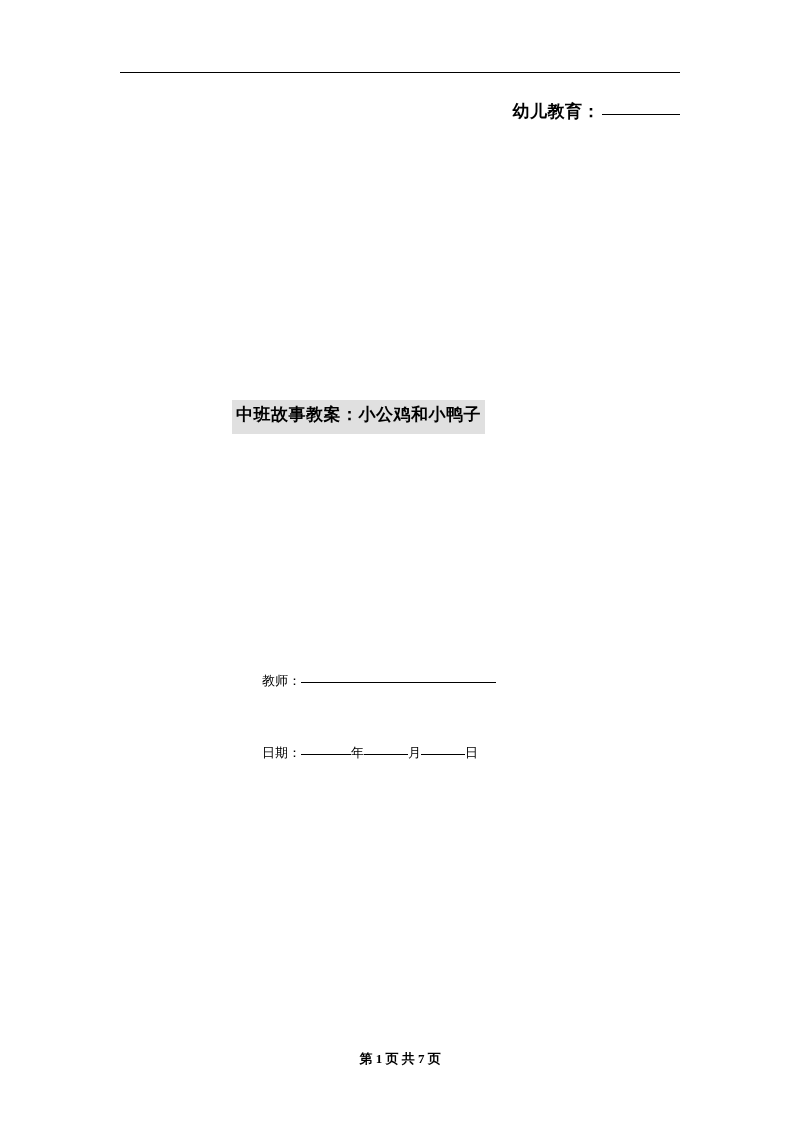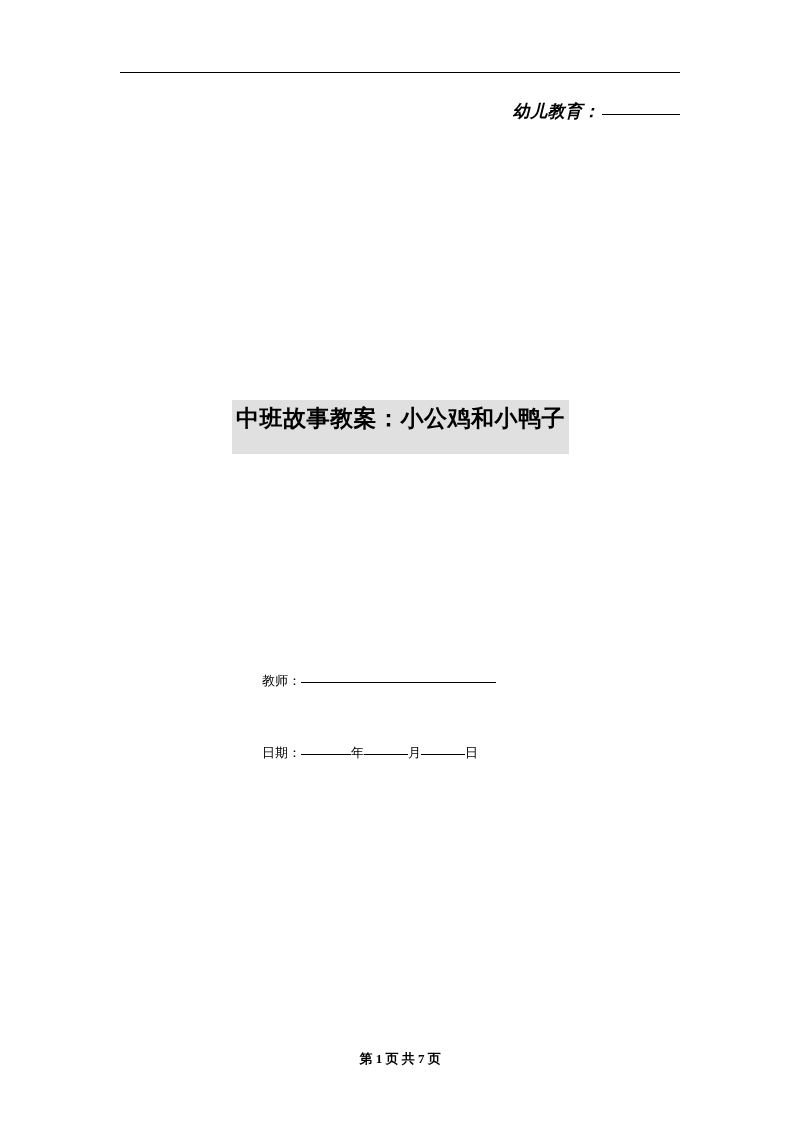--- a/index.html
+++ b/index.html
@@ -35,38 +35,37 @@
     position: absolute;
     left: 120px;
     top: 100px;
     width: 560px;
     text-align: right;
     font-size: 17px;
     font-weight: bold;
     letter-spacing: 0.5px;
     font-family: "Liberation Serif", "DejaVu Serif", serif;
     white-space: nowrap;
-    font-style: italic;
   }
   .header-line .blank {
     display: inline-block;
     border-bottom: 1px solid #000000;
     width: 78px;
     vertical-align: 2px;
     margin-left: 2px;
   }
   
   .doc-title {
     position: absolute;
     left: 232px;
     top: 400px;
-    font-size: 23px;
+    font-size: 17px;
     font-weight: bold;
     background: #e0e0e0;
-    padding: 3px 4px 20px 4px;
+    padding: 3px 4px 8px 4px;
     letter-spacing: 0.5px;
     white-space: nowrap;
     font-family: "Liberation Serif", "DejaVu Serif", serif;
   }
   
   .meta {
     position: absolute;
     left: 262px;
     top: 673px;
     font-size: 13px;

